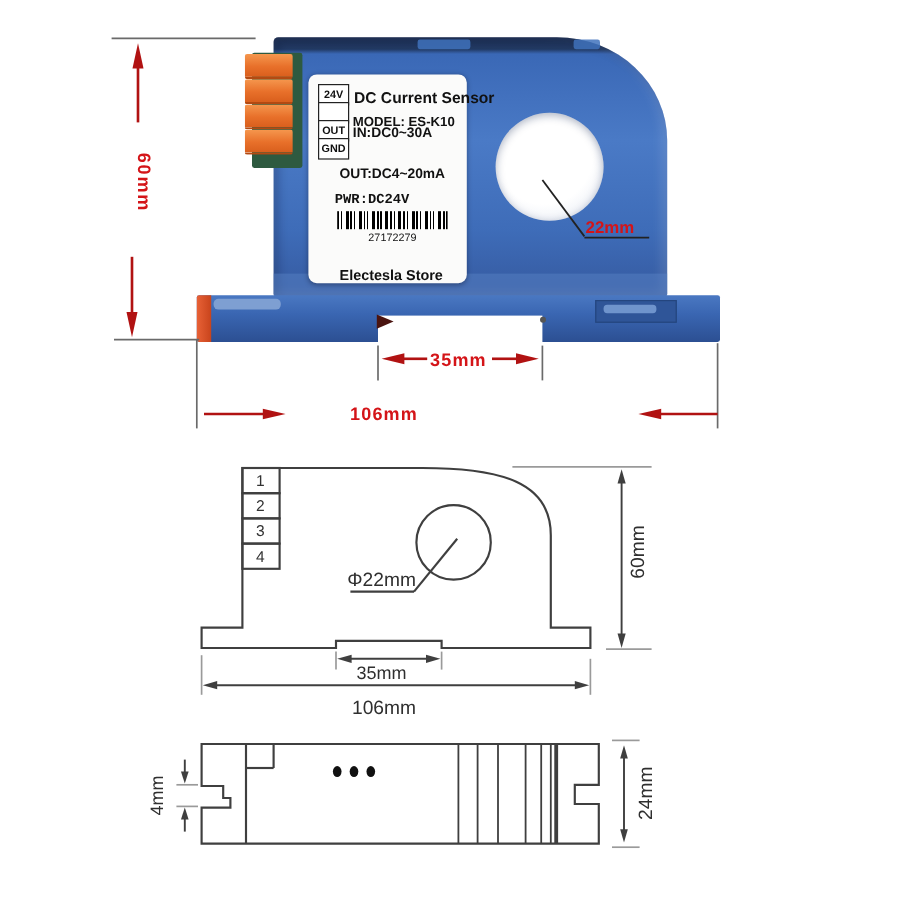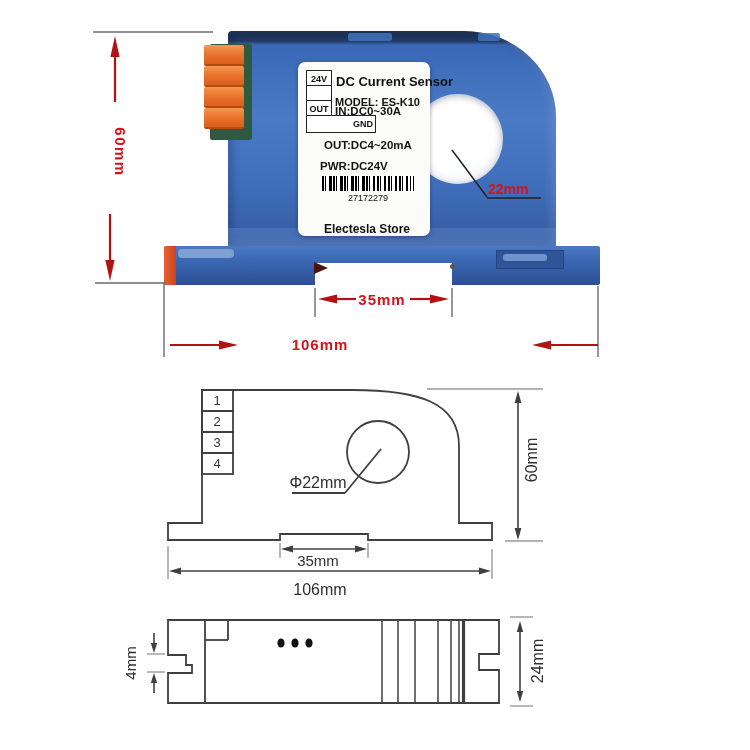--- a/index.html
+++ b/index.html
@@ -11,21 +11,21 @@
     border-radius:4px 92px 2px 2px / 4px 86px 2px 2px;
     background:linear-gradient(180deg,#1e3156 0,#223a64 10px,#3a68b6 14px,#4a7ac6 40%,#3e6cb8 75%,#35599f 100%);
     box-shadow:inset -4px -3px 10px rgba(255,255,255,.14), inset 4px 3px 8px rgba(0,10,40,.25);}
   .body-band{left:0;top:197px;width:100%;height:20px;background:#5c86c8;opacity:.45;}
   .body-tab{top:2px;height:8px;background:#3f72bc;opacity:.85;border-radius:2px;}
   .green-back{left:210px;top:44px;width:42px;height:96px;background:#2e5a40;border-radius:2px;}
   .term{left:204px;width:40px;height:19px;border-radius:2px;
     background:linear-gradient(180deg,#f5974e,#e8702a 55%,#d95f1d);
     border-bottom:2px solid #b34a12;}
   .label{left:257px;top:62px;width:132px;height:174px;background:#fbfbfa;border-radius:7px;
-    box-shadow:0 1px 4px rgba(0,0,20,.35);color:#111;margin-left:41px;}
+    box-shadow:0 1px 4px rgba(0,0,20,.35);color:#111;}
   .pinbox{left:8px;width:24px;height:16px;border:1.2px solid #222;font-size:9px;font-weight:bold;
     text-align:center;line-height:16px;background:#fff;}
   .ltxt{font-weight:bold;white-space:nowrap;}
   .barcode{left:24px;top:114px;width:92px;height:15px;
     background:repeating-linear-gradient(90deg,#000 0 1.5px,#fff 1.5px 3px,#000 3px 4px,#fff 4px 7px,#000 7px 9.5px,#fff 9.5px 11px);}
   .hole{left:413px;top:94px;width:90px;height:90px;border-radius:50%;
     background:radial-gradient(circle at 45% 40%,#ffffff 55%,#e9edf5 85%,#dfe5f0);
     box-shadow:inset 0 2px 7px rgba(15,35,80,.35);}
   .flange{left:164px;top:246px;width:436px;height:39px;border-radius:2px;
     background:linear-gradient(180deg,#4a78c2,#3a66b2 40%,#2c4f92);}
@@ -67,26 +67,26 @@
     </div>
     <div class="abs fl-notch"></div>
     <div class="abs fl-tri"></div>
     <div class="abs fl-hole"></div>
   </div>
 
   <div class="abs label">
     <div class="abs pinbox" style="top:8px;">24V</div>
     <div class="abs pinbox" style="top:23px;"></div>
     <div class="abs pinbox" style="top:38px;text-align:center;">OUT</div>
-    <div class="abs pinbox" style="top:53px;padding-left:44px;">GND</div>
+    <div class="abs pinbox" style="top:53px;">GND</div>
     <div class="abs ltxt" style="left:38px;top:12px;font-size:13px;">DC Current Sensor</div>
     <div class="abs ltxt" style="left:37px;top:34px;font-size:11px;">MODEL: ES-K10</div>
     <div class="abs ltxt" style="left:37px;top:43px;font-size:11.5px;text-align:center;">IN:DC0~30A</div>
     <div class="abs ltxt" style="left:26px;top:77px;font-size:11.5px;">OUT:DC4~20mA</div>
-    <div class="abs ltxt" style="left:22px;top:98px;font-size:11.5px;">PWR:DC24V</div>
+    <div class="abs ltxt" style="left:22px;top:98px;font-size:11.5px;font-family:Liberation Mono, monospace;">PWR:DC24V</div>
     <div class="abs barcode"></div>
     <div class="abs" style="left:24px;top:131px;width:92px;text-align:center;font-size:9px;">27172279</div>
     <div class="abs ltxt" style="left:26px;top:160px;font-size:12px;">Electesla Store</div>
   </div>
 
   <svg class="abs" style="left:0;top:0;" width="750" height="750" viewBox="0 0 750 750">
 
     <g stroke-linecap="butt">
       <line x1="93" y1="32" x2="213" y2="32" stroke="#6a6a6a" stroke-width="1.4"></line>
       <line x1="95" y1="283" x2="166" y2="283" stroke="#6a6a6a" stroke-width="1.4"></line>

